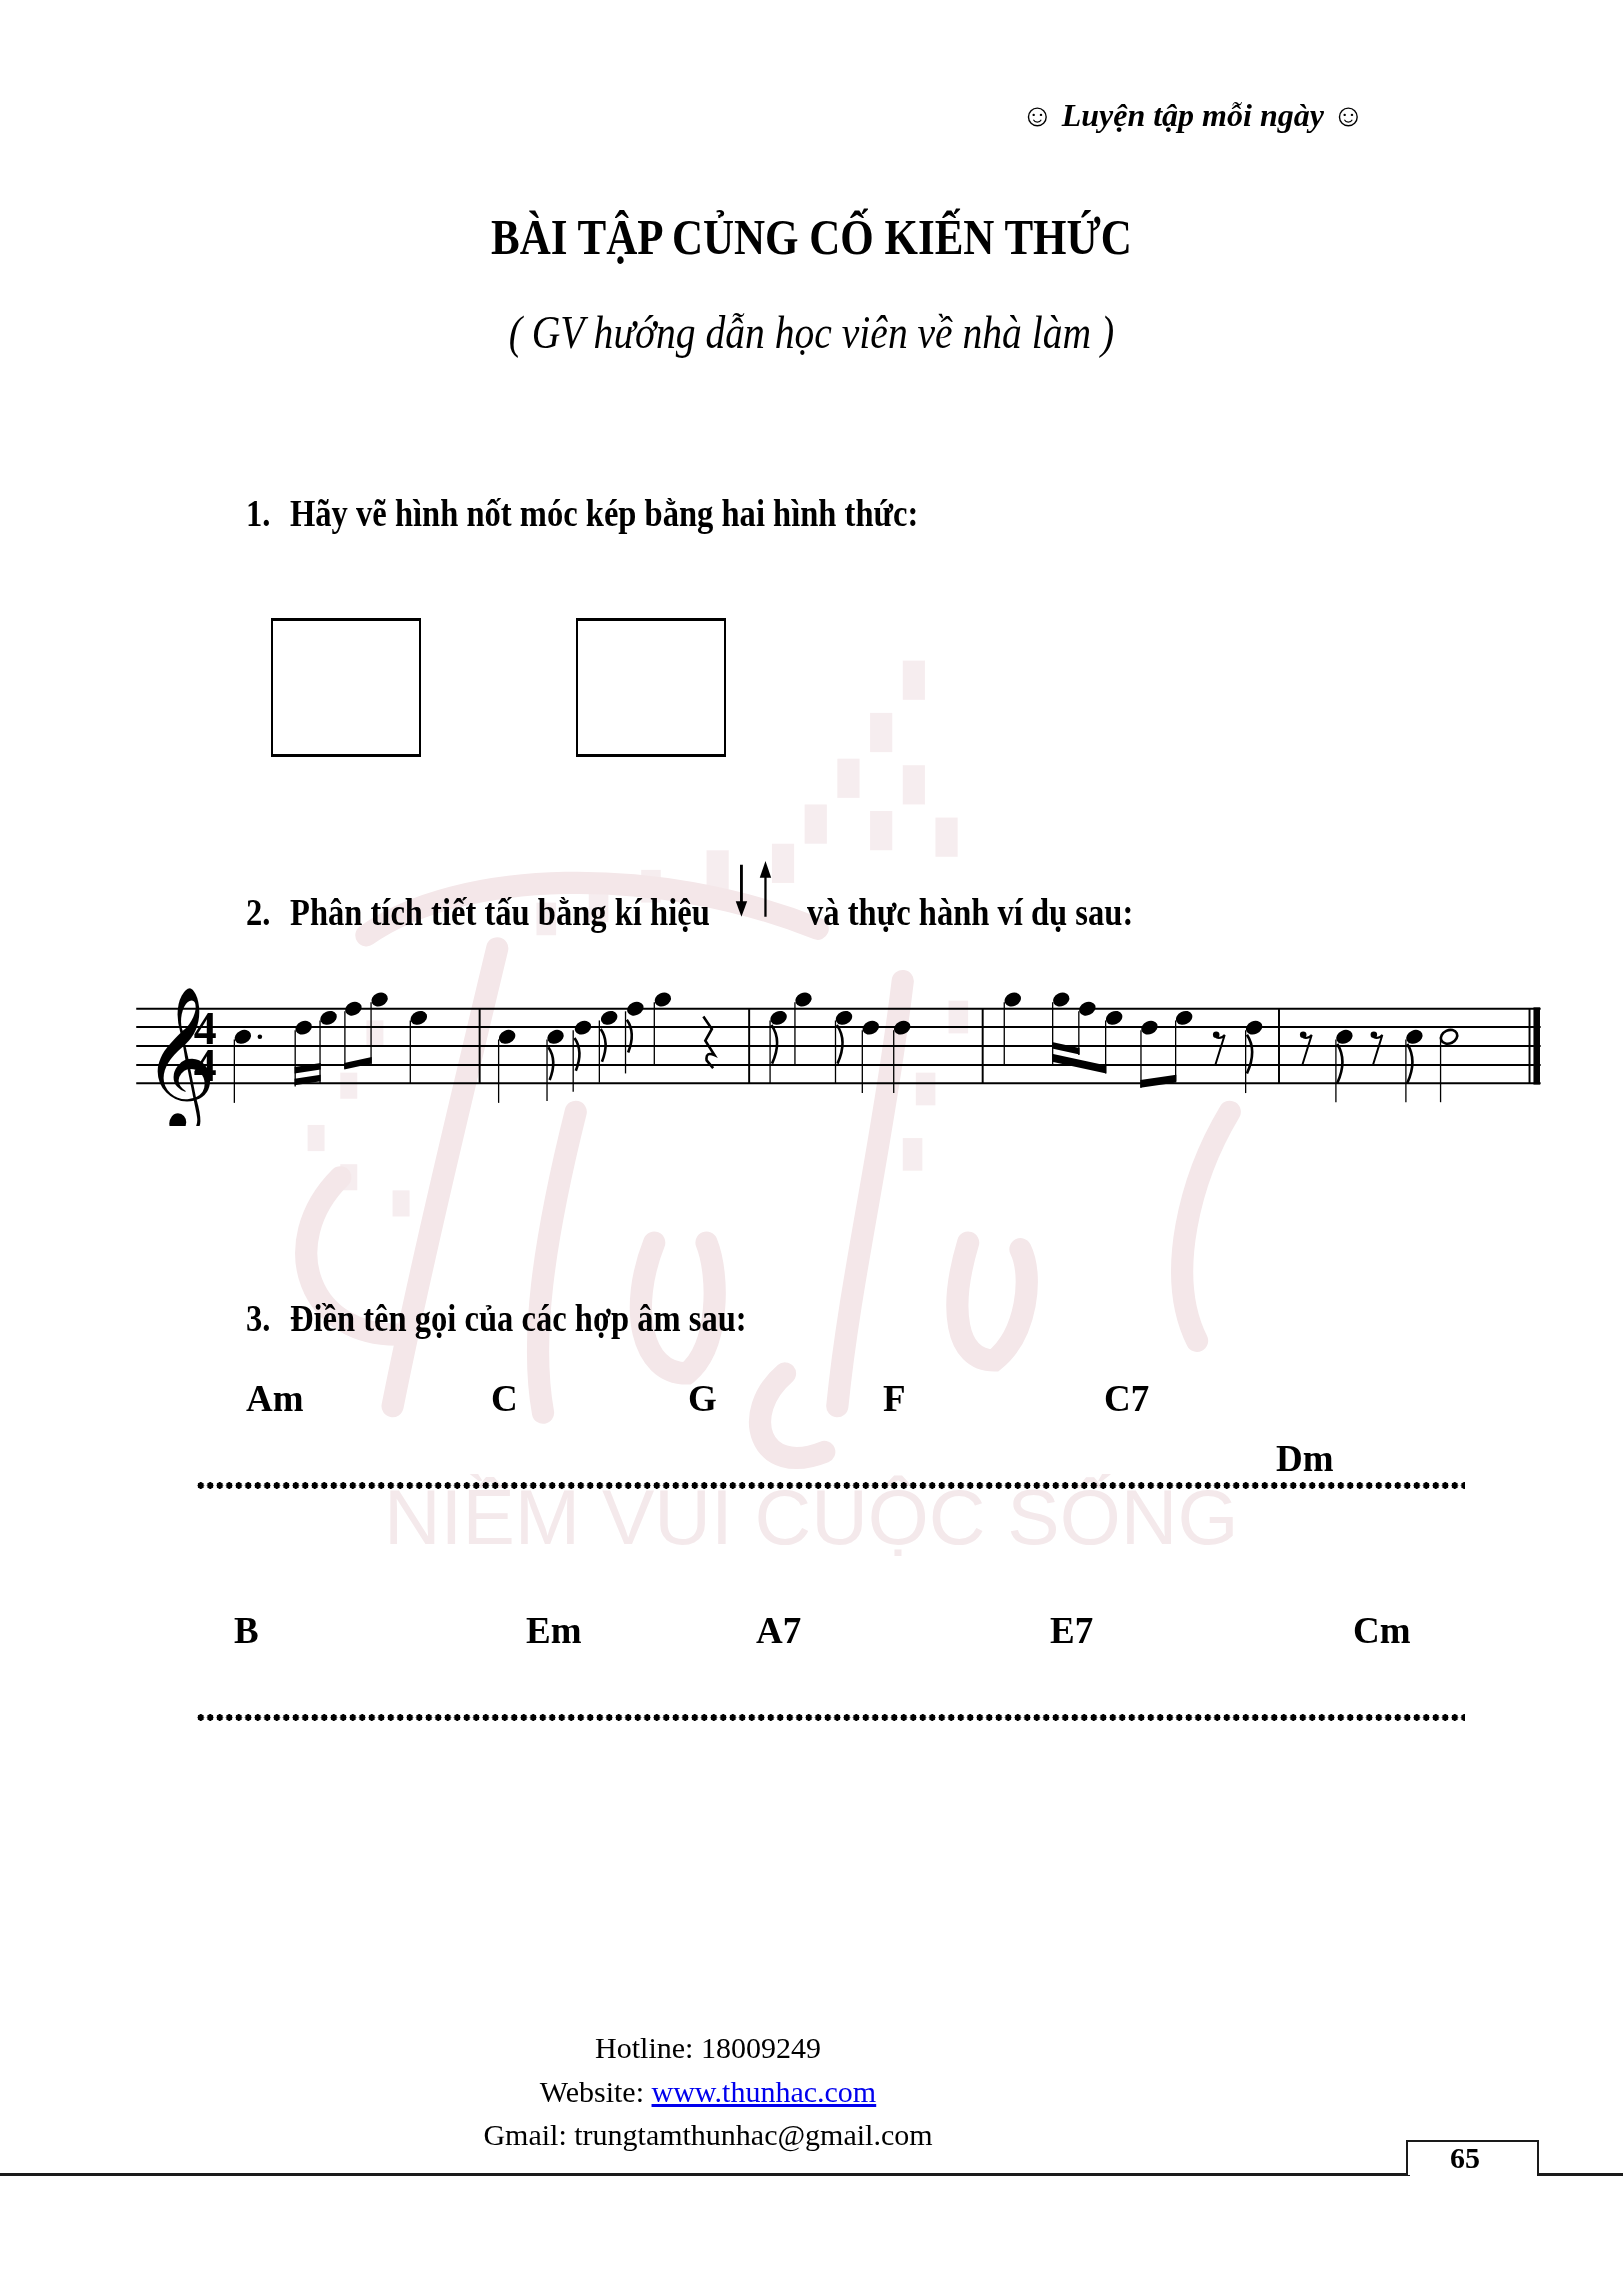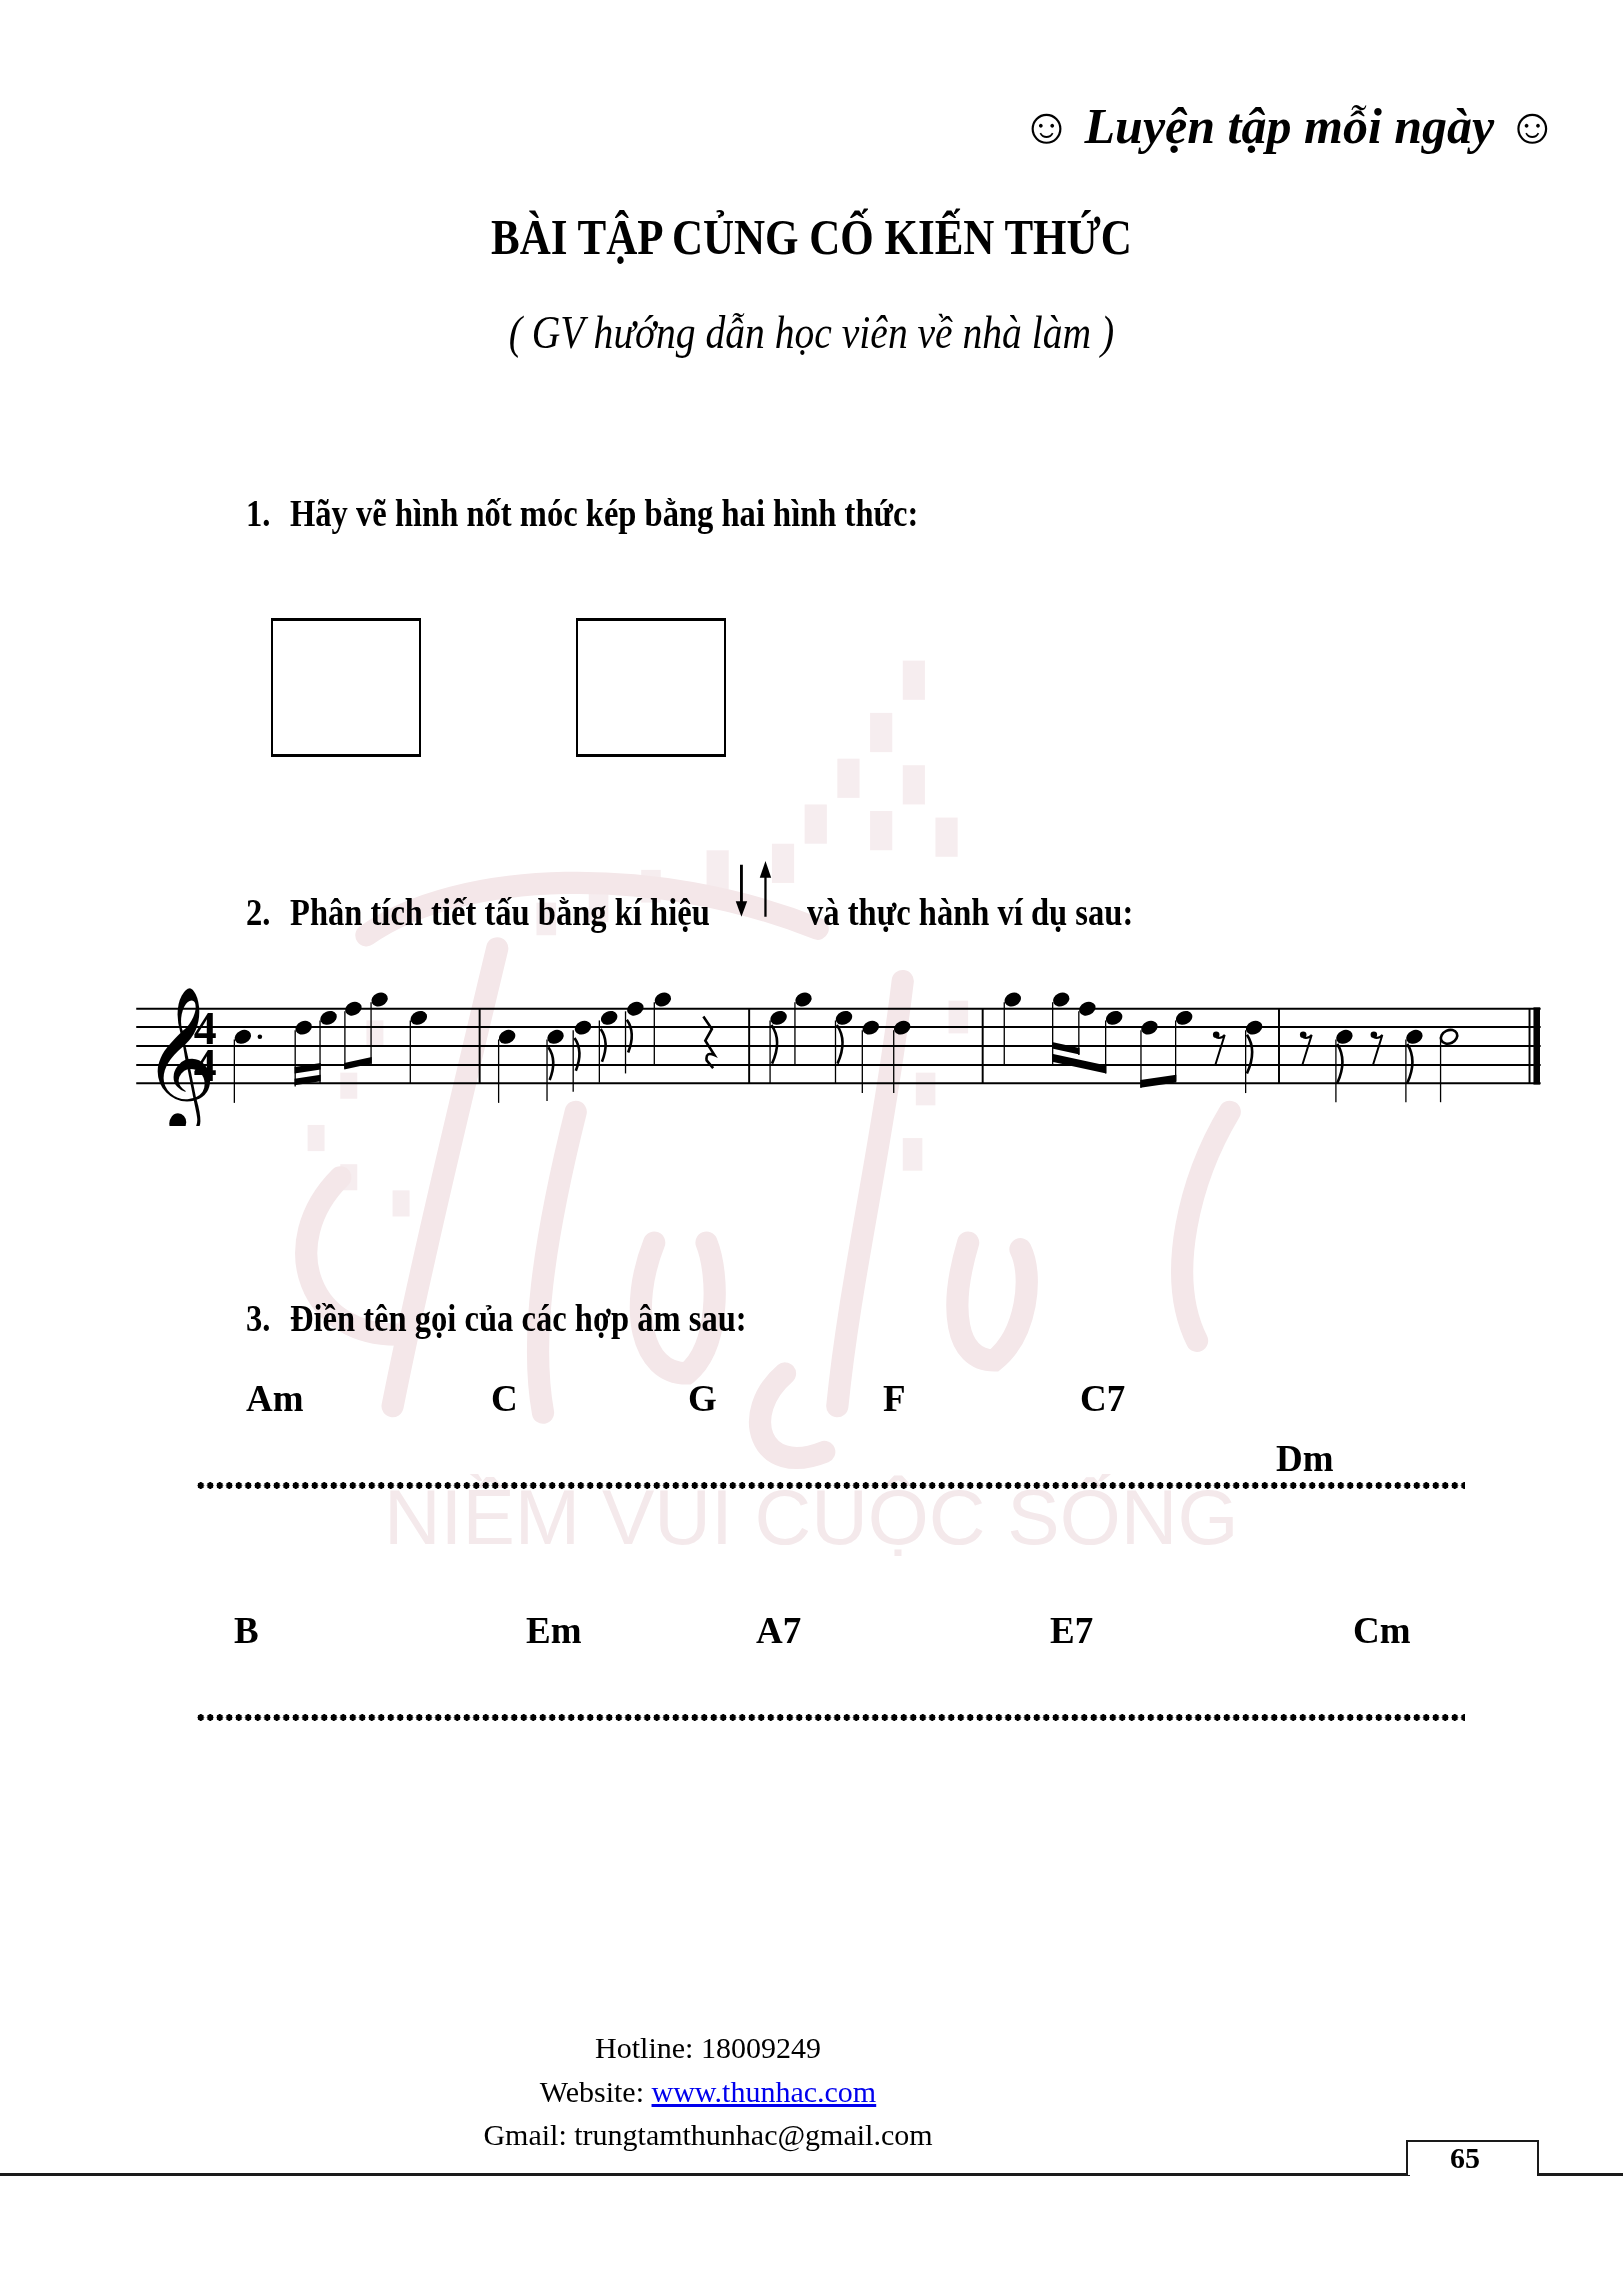--- a/index.html
+++ b/index.html
@@ -1,20 +1,20 @@
 <!DOCTYPE html>
 <html style="font-size:10.5px"><head>
 <meta charset="utf-8">
 <style>
   html, body { margin: 0; padding: 0; background: #fff; }
   body { width: 1623px; height: 2295px; position: relative; overflow: hidden;
          font-family: "Liberation Serif", "DejaVu Serif", serif; color: #000; }
   .abs { position: absolute; }
   .watermark { position: absolute; left: 0; top: 0; width: 1623px; height: 2295px; pointer-events: none; }
-  .header-motto { left: 1021px; top: 97px; font-size: 50px; font-style: italic; font-weight: bold; white-space: nowrap; text-align: center; }
+  .header-motto { left: 1021px; top: 97px; font-size: 32px; font-style: italic; font-weight: bold; white-space: nowrap; text-align: center; }
   .page-title { left: 0; width: 1623px; top: 208px; text-align: center; font-size: 50px; font-weight: bold; white-space: nowrap; transform: scaleX(0.86); transform-origin: 811px 0; }
   .page-subtitle { left: 0; width: 1623px; top: 306px; text-align: center; font-size: 46px; font-style: italic; white-space: nowrap; transform: scaleX(0.86); transform-origin: 811px 0; }
   .q { font-size: 37px; font-weight: bold; white-space: nowrap; transform: scaleX(0.88); transform-origin: 0 0; }
   .q-num { display: inline-block; width: 50px; }
   .draw-box { border: 2px solid #000; border-top-width: 3.3px; border-bottom-width: 3.3px; width: 150px; height: 139px; box-sizing: border-box; background: transparent; }
   .arrows { display: inline-block; width: 92px; height: 59px; vertical-align: -5.2px; position: relative; }
   .chord { font-size: 37px; font-weight: bold; white-space: nowrap; }
   .dots { height: 9.2px; background-image: radial-gradient(circle, #000 3.1px, transparent 3.5px); background-size: 9.5px 9.2px; background-repeat: repeat-x; }
   .footer-line { font-size: 30px; text-align: center; left: 0; width: 1416px; white-space: nowrap; }
   .footer-link { color: #0000ee; text-decoration: underline; text-align: right; }
@@ -211,21 +211,21 @@
 </svg>
 
 <div class="abs q" style="left:246px; top:1297px;">
   <span class="q-num">3.</span><span>Điền tên gọi của các hợp âm sau:</span>
 </div>
 
 <div class="abs chord" style="left:246px; top:1377px;">Am</div>
 <div class="abs chord" style="left:491px; top:1377px;">C</div>
 <div class="abs chord" style="left:688px; top:1377px;">G</div>
 <div class="abs chord" style="left:883px; top:1377px;">F</div>
-<div class="abs chord" style="left:1080px; top:1377px;">C7</div>
+<div class="abs chord" style="left:1104px; top:1377px;">C7</div>
 <div class="abs chord" style="left:1276px; top:1437px;">Dm</div>
 <div class="abs dots" style="left:196px; top:1481px; width:1269px;"></div>
 
 <div class="abs chord" style="left:234px; top:1609px;">B</div>
 <div class="abs chord" style="left:526px; top:1609px;">Em</div>
 <div class="abs chord" style="left:756px; top:1609px;">A7</div>
 <div class="abs chord" style="left:1050px; top:1609px;">E7</div>
 <div class="abs chord" style="left:1353px; top:1609px;">Cm</div>
 <div class="abs dots" style="left:196px; top:1713px; width:1269px;"></div>
 

